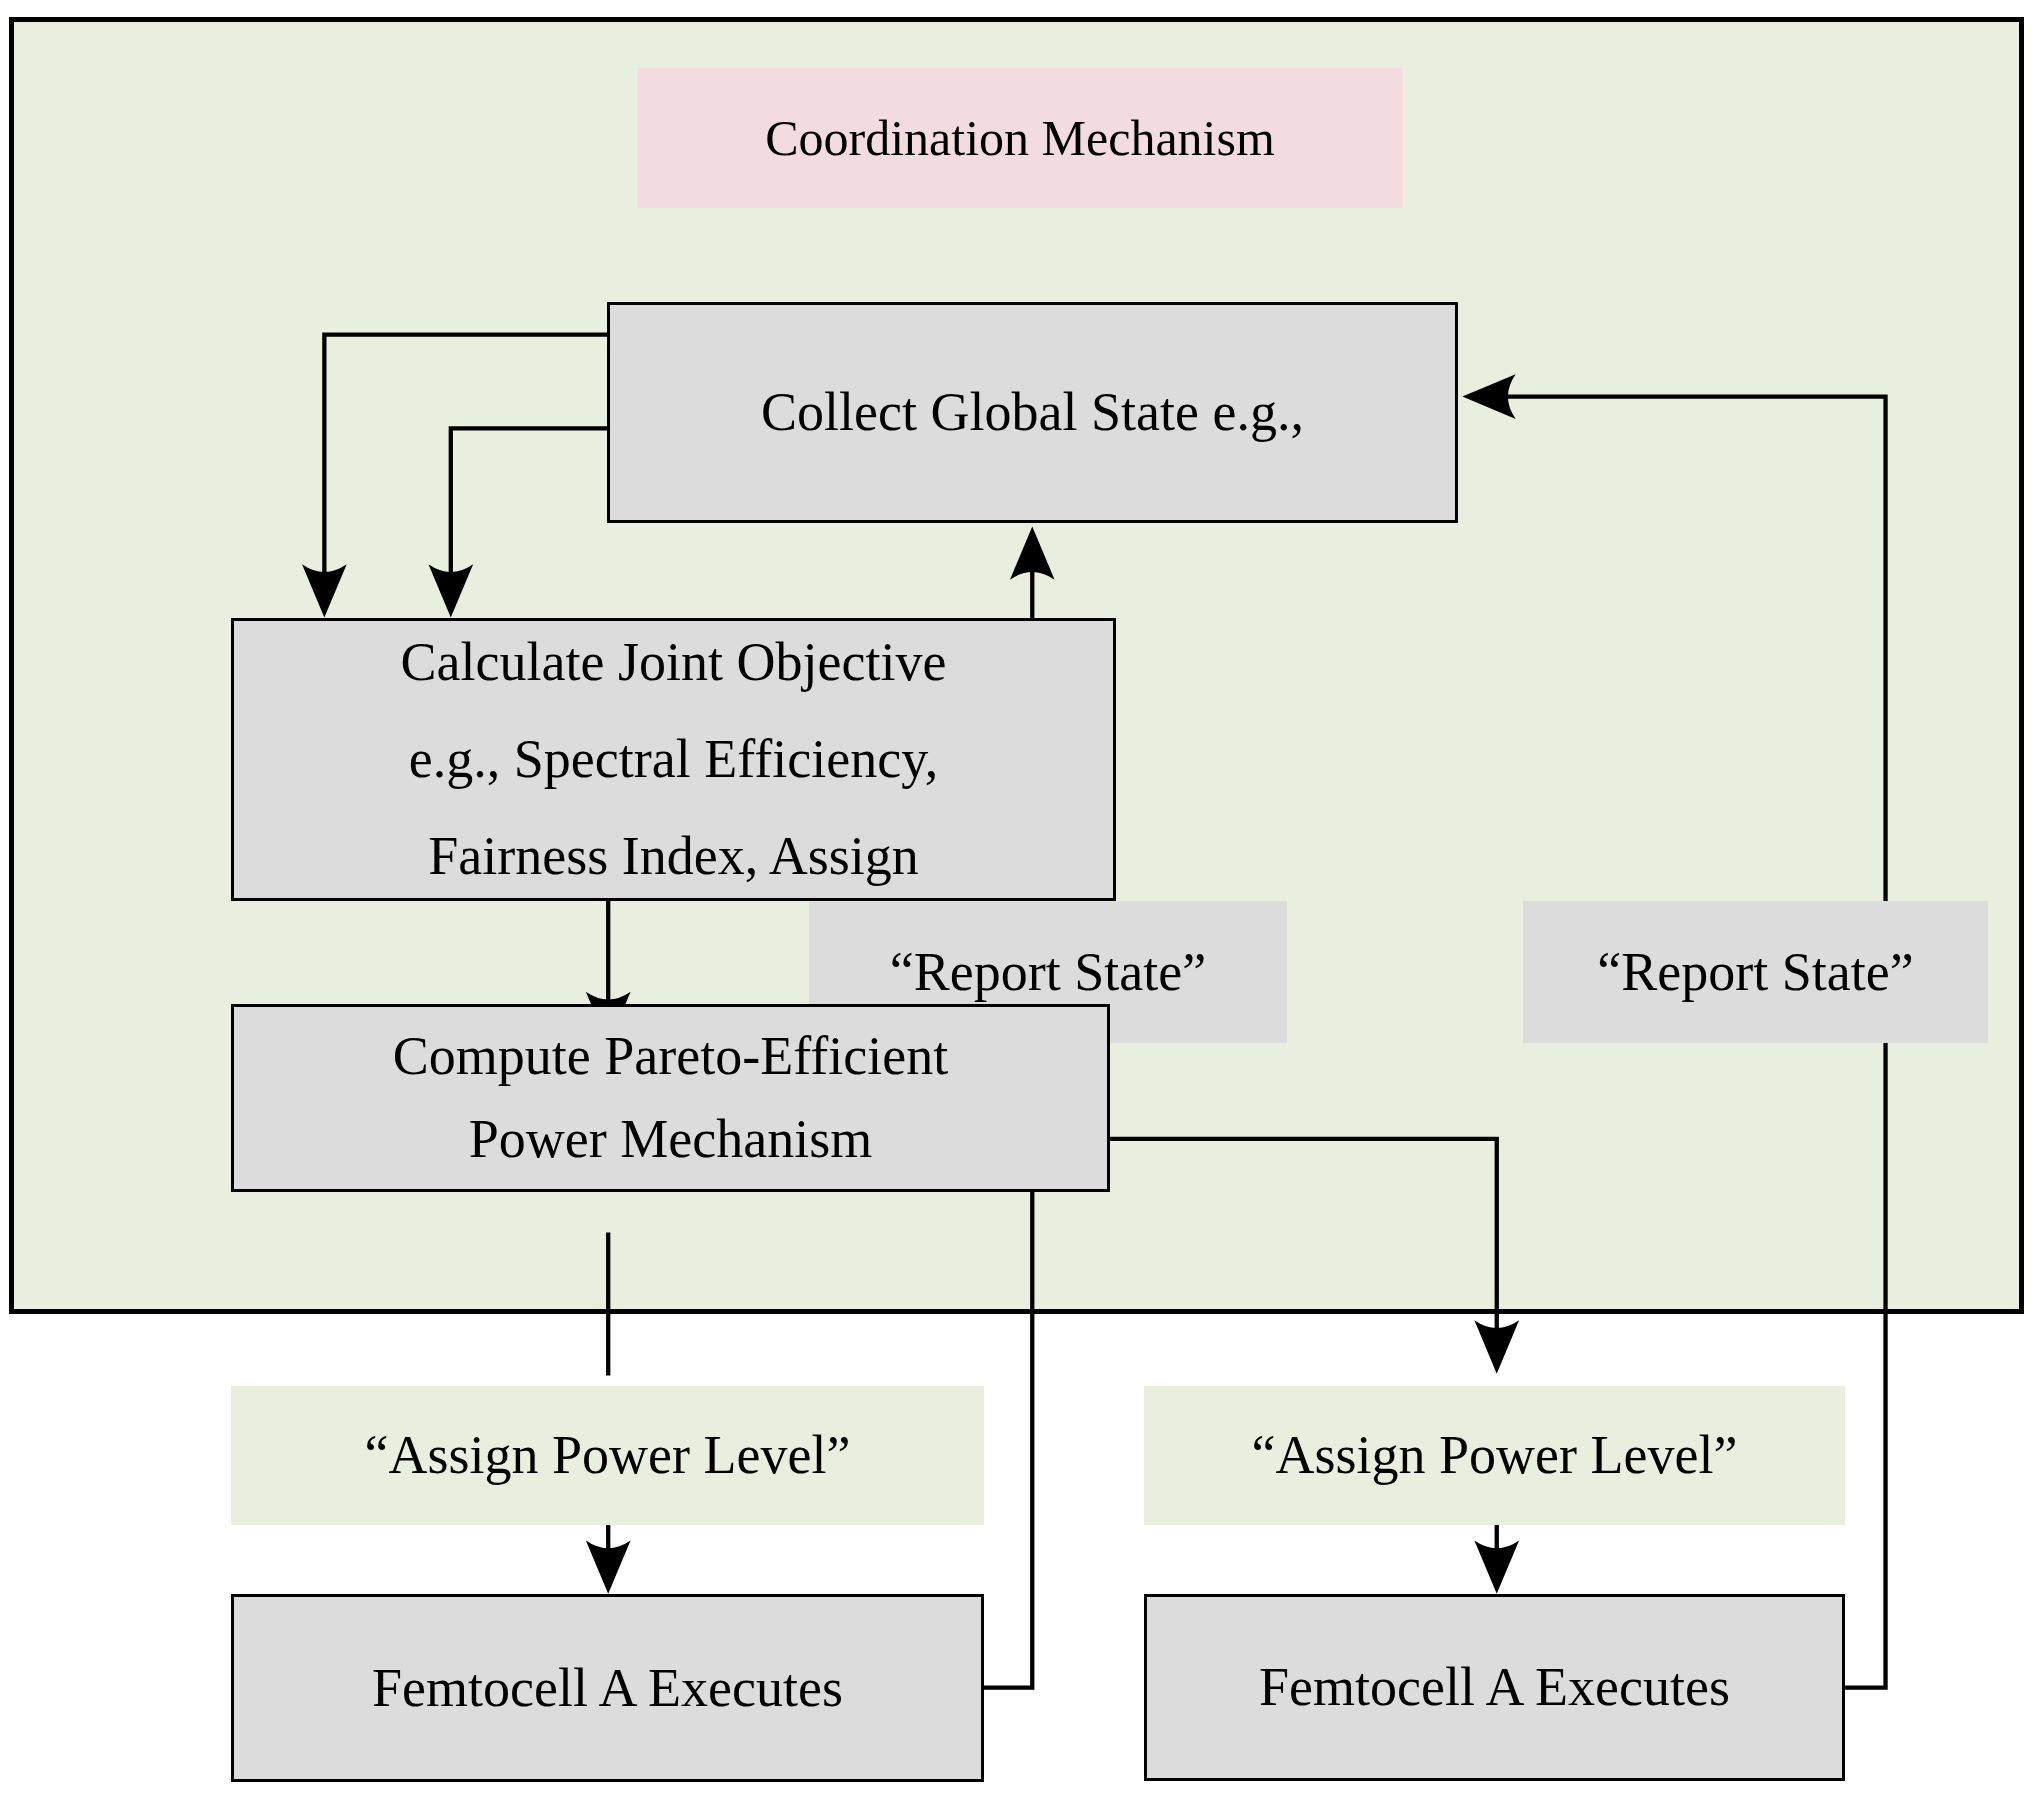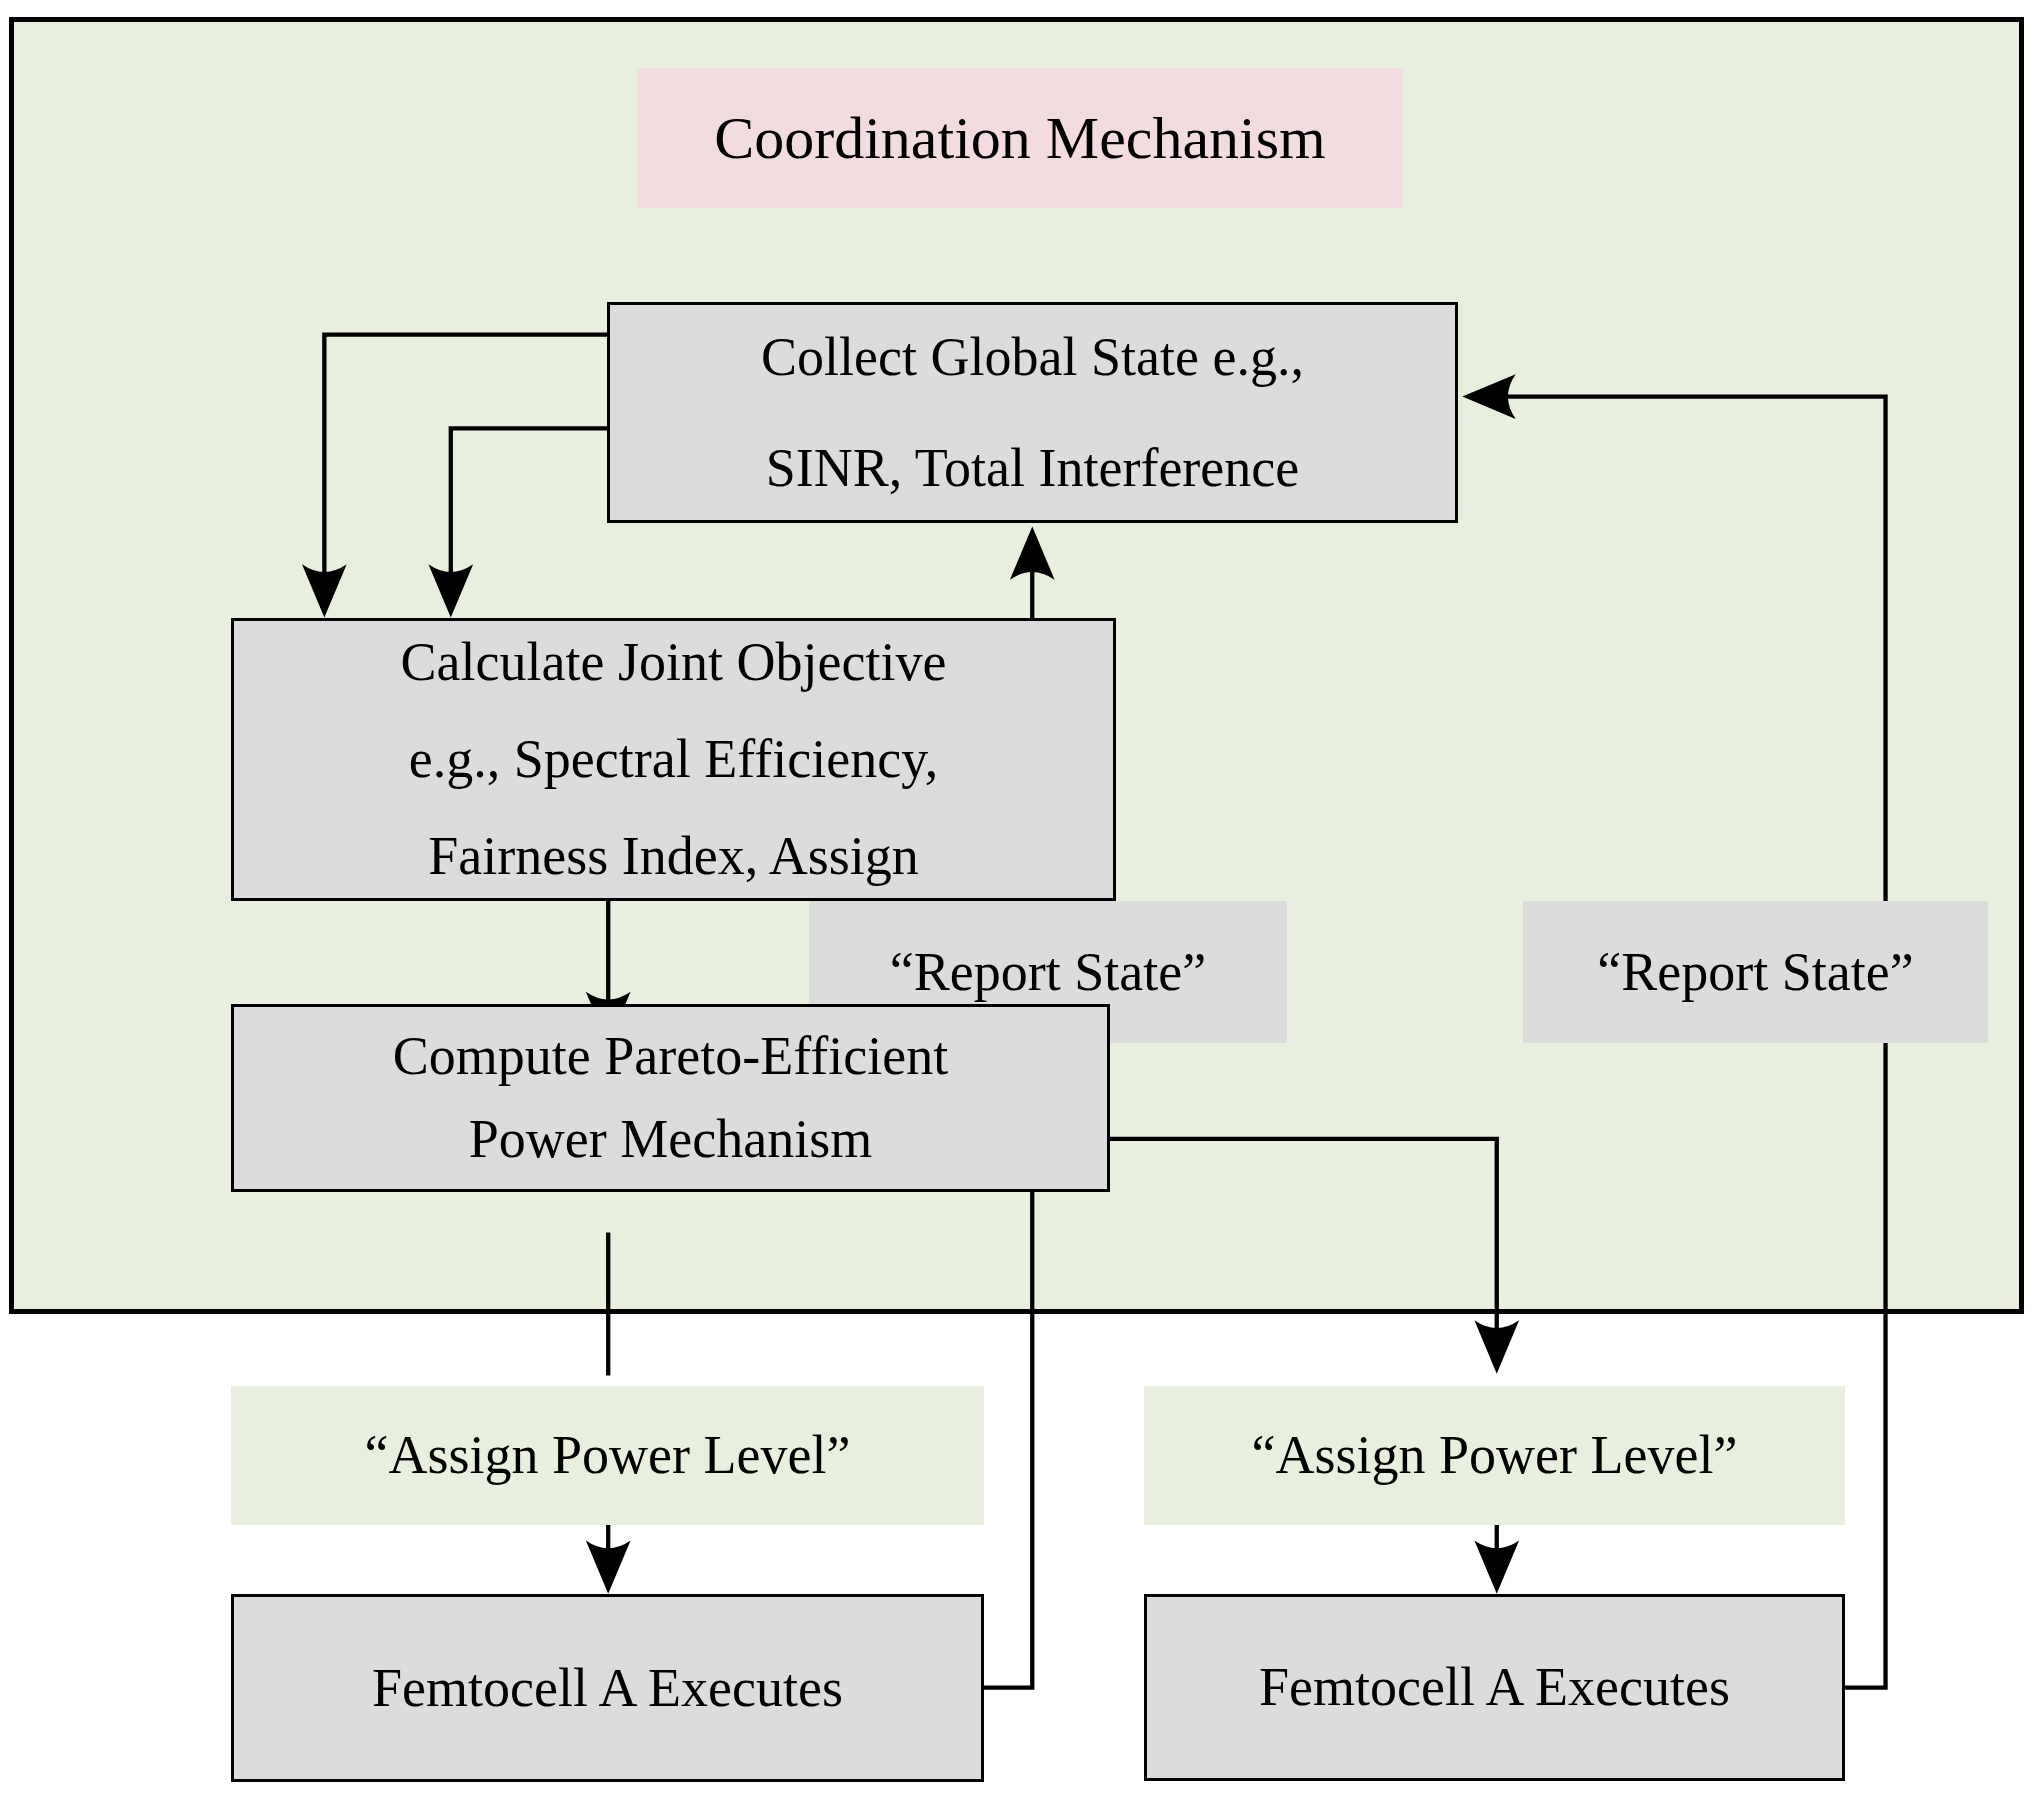--- a/index.html
+++ b/index.html
@@ -23,21 +23,21 @@
   .node{
     position:absolute;display:flex;flex-direction:column;justify-content:center;align-items:center;
     text-align:center;color:#000;font-size:54px;line-height:83px;
   }
   .node.gray{background:var(--node-bg);}
   .node.bordered{border:3.4px solid var(--line-color);}
   .node.greenlabel{background:var(--container-bg);margin-top:12px;}
   .title-box{
     position:absolute;left:637px;top:68px;width:766px;height:140px;
     background:var(--title-bg);display:flex;align-items:center;justify-content:center;
-    font-size:60px;color:#000;
+    font-size:50px;color:#000;
   }
   .line{fill:none;stroke:var(--line-color);stroke-width:5px;}
   .head{fill:var(--line-color);stroke:none;}
 </style>
 </head>
 <body>
 
 <div class="stage">
 
   <div class="outer-container"></div>
@@ -70,21 +70,20 @@
     <polyline class="line" points="2145,1962 2192,1962 2192,461 1742,461"></polyline>
     <path class="head" d="M 1700,461 L 1762,435 Q 1744,461 1762,487 Z"></path>
   </svg>
 
   <div class="title-box">
     <span>Coordination Mechanism</span>
   </div>
 
   <div class="node gray bordered" style="left:607px;top:302px;width:851px;height:221px;gap:28px;">
     <span>Collect Global State e.g.,</span>
-    <span>SINR, Total Interference</span>
   </div>
 
   <div class="node gray bordered" style="left:231px;top:618px;width:885px;height:283px;justify-content:space-between;">
     <span>Calculate Joint Objective</span>
     <span>e.g., Spectral Efficiency,</span>
     <span>Fairness Index, Assign</span>
   </div>
 
   <div class="node gray" style="left:809px;top:901px;width:478px;height:142px;">
     <span>“Report State”</span>

